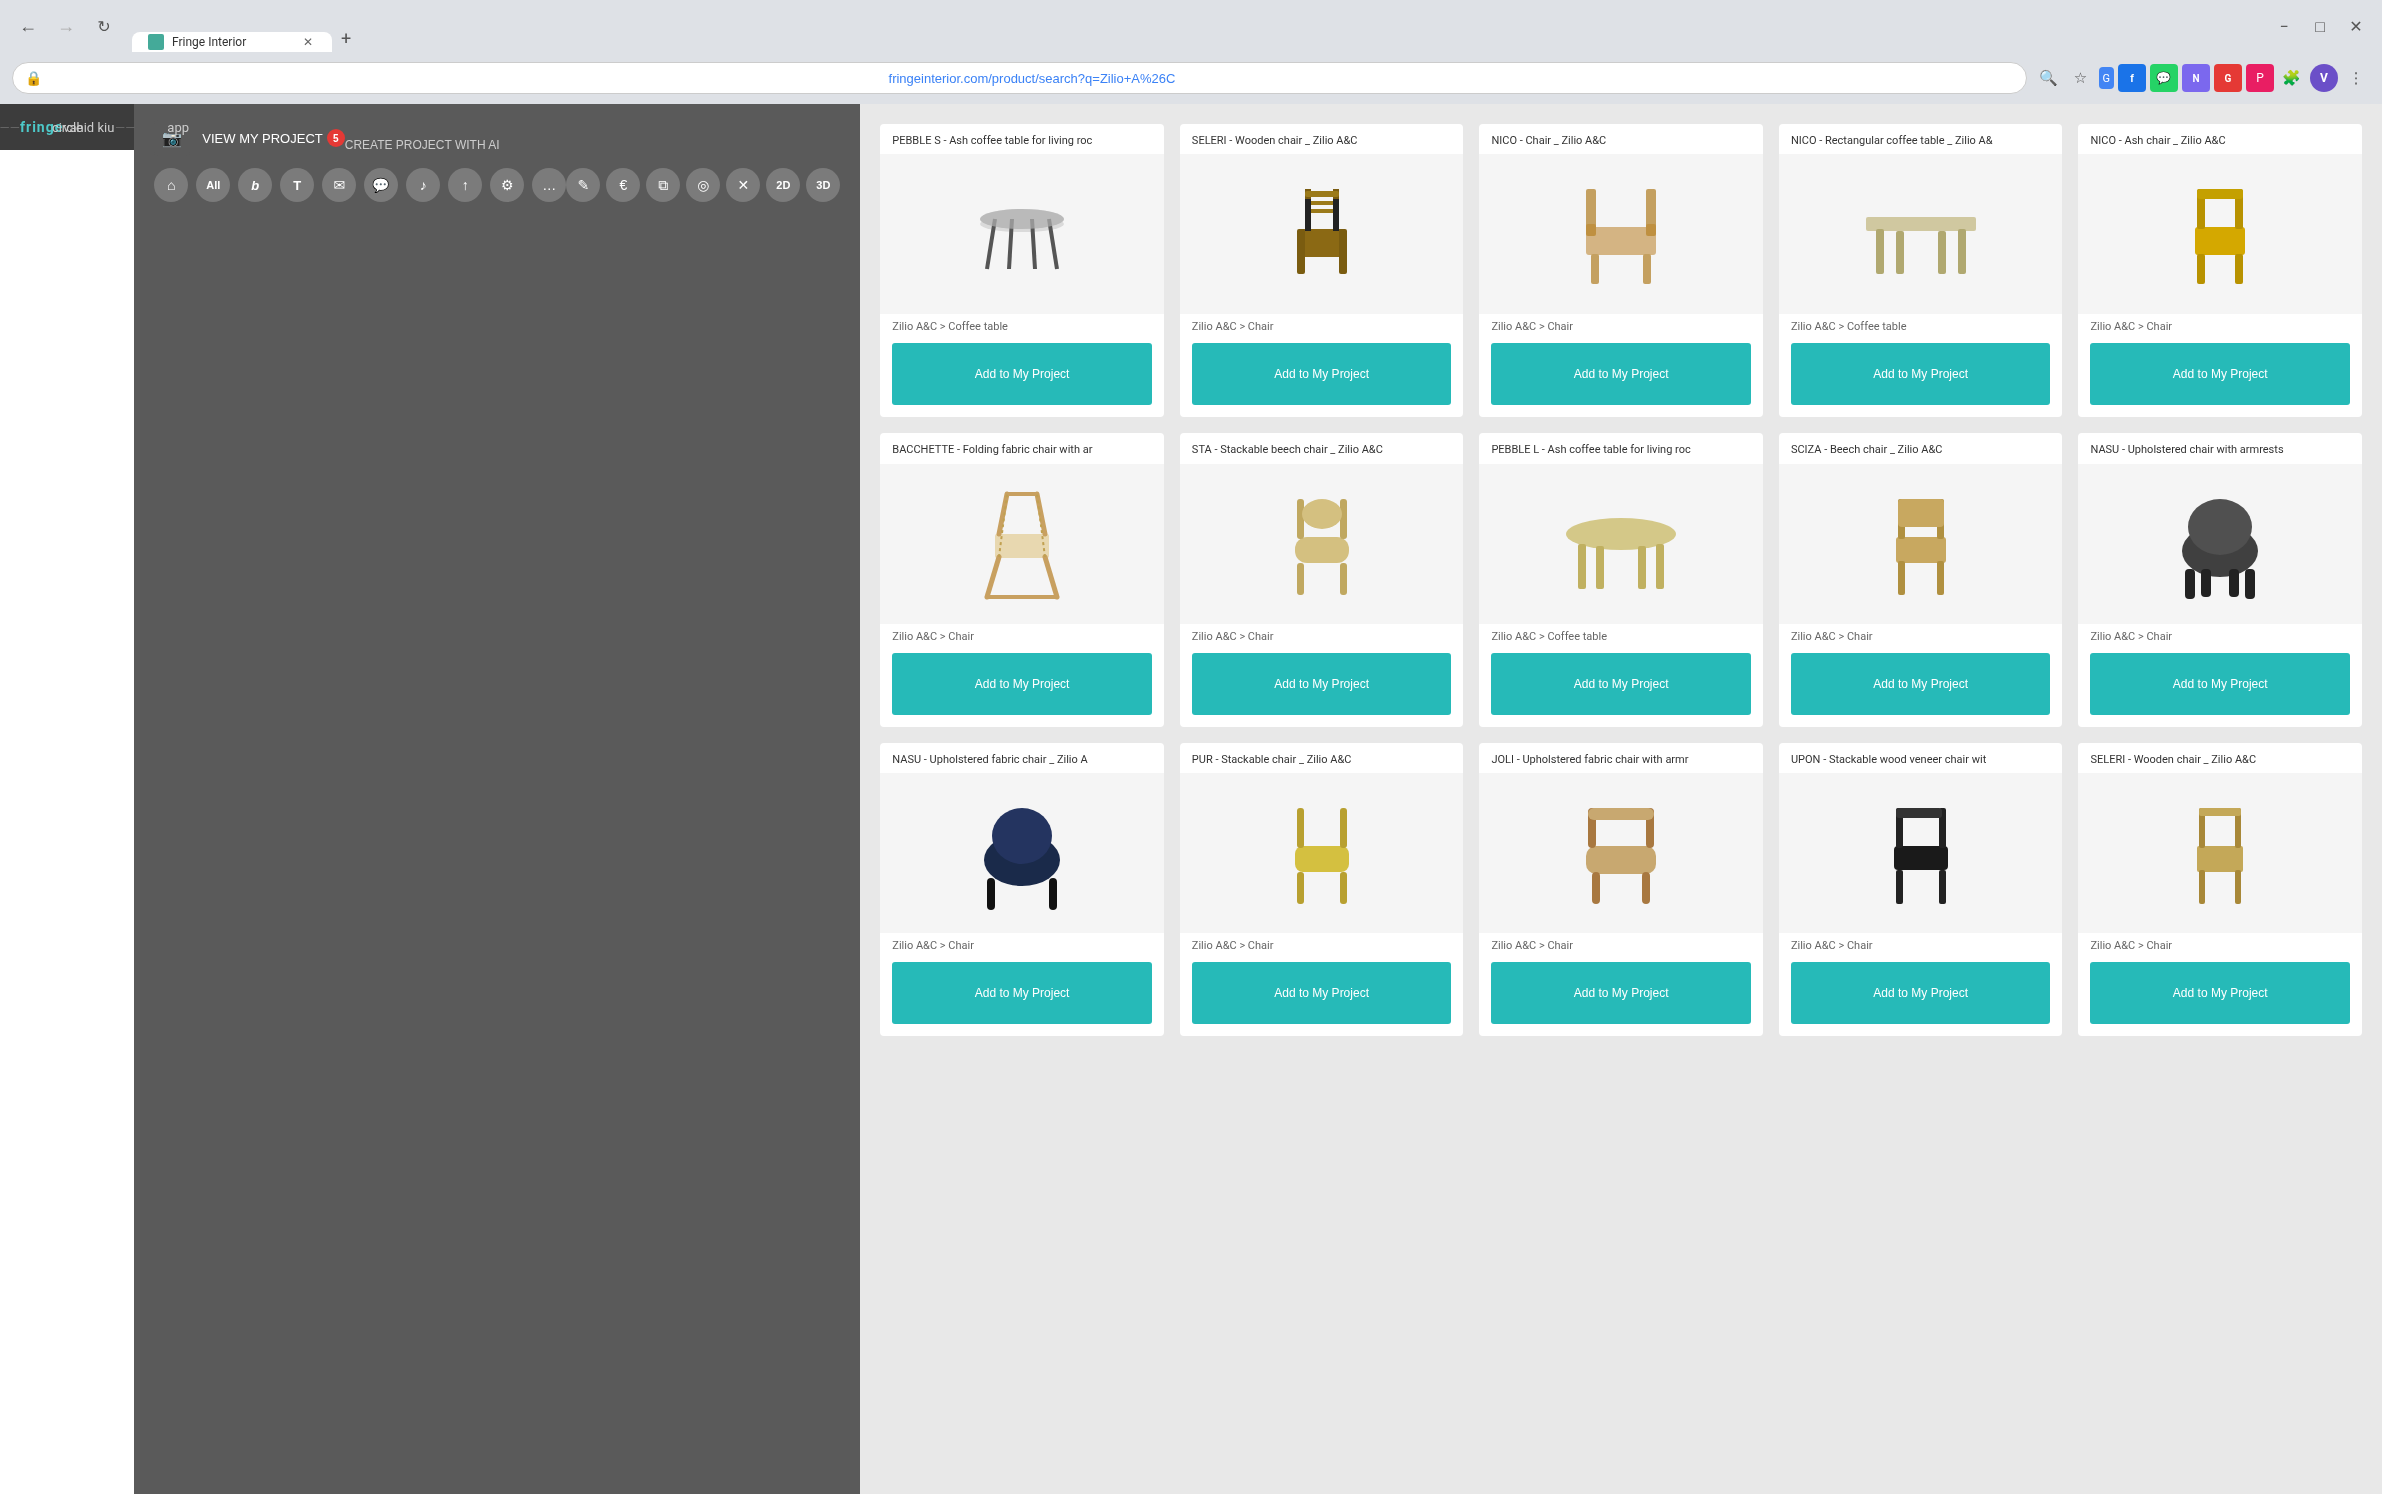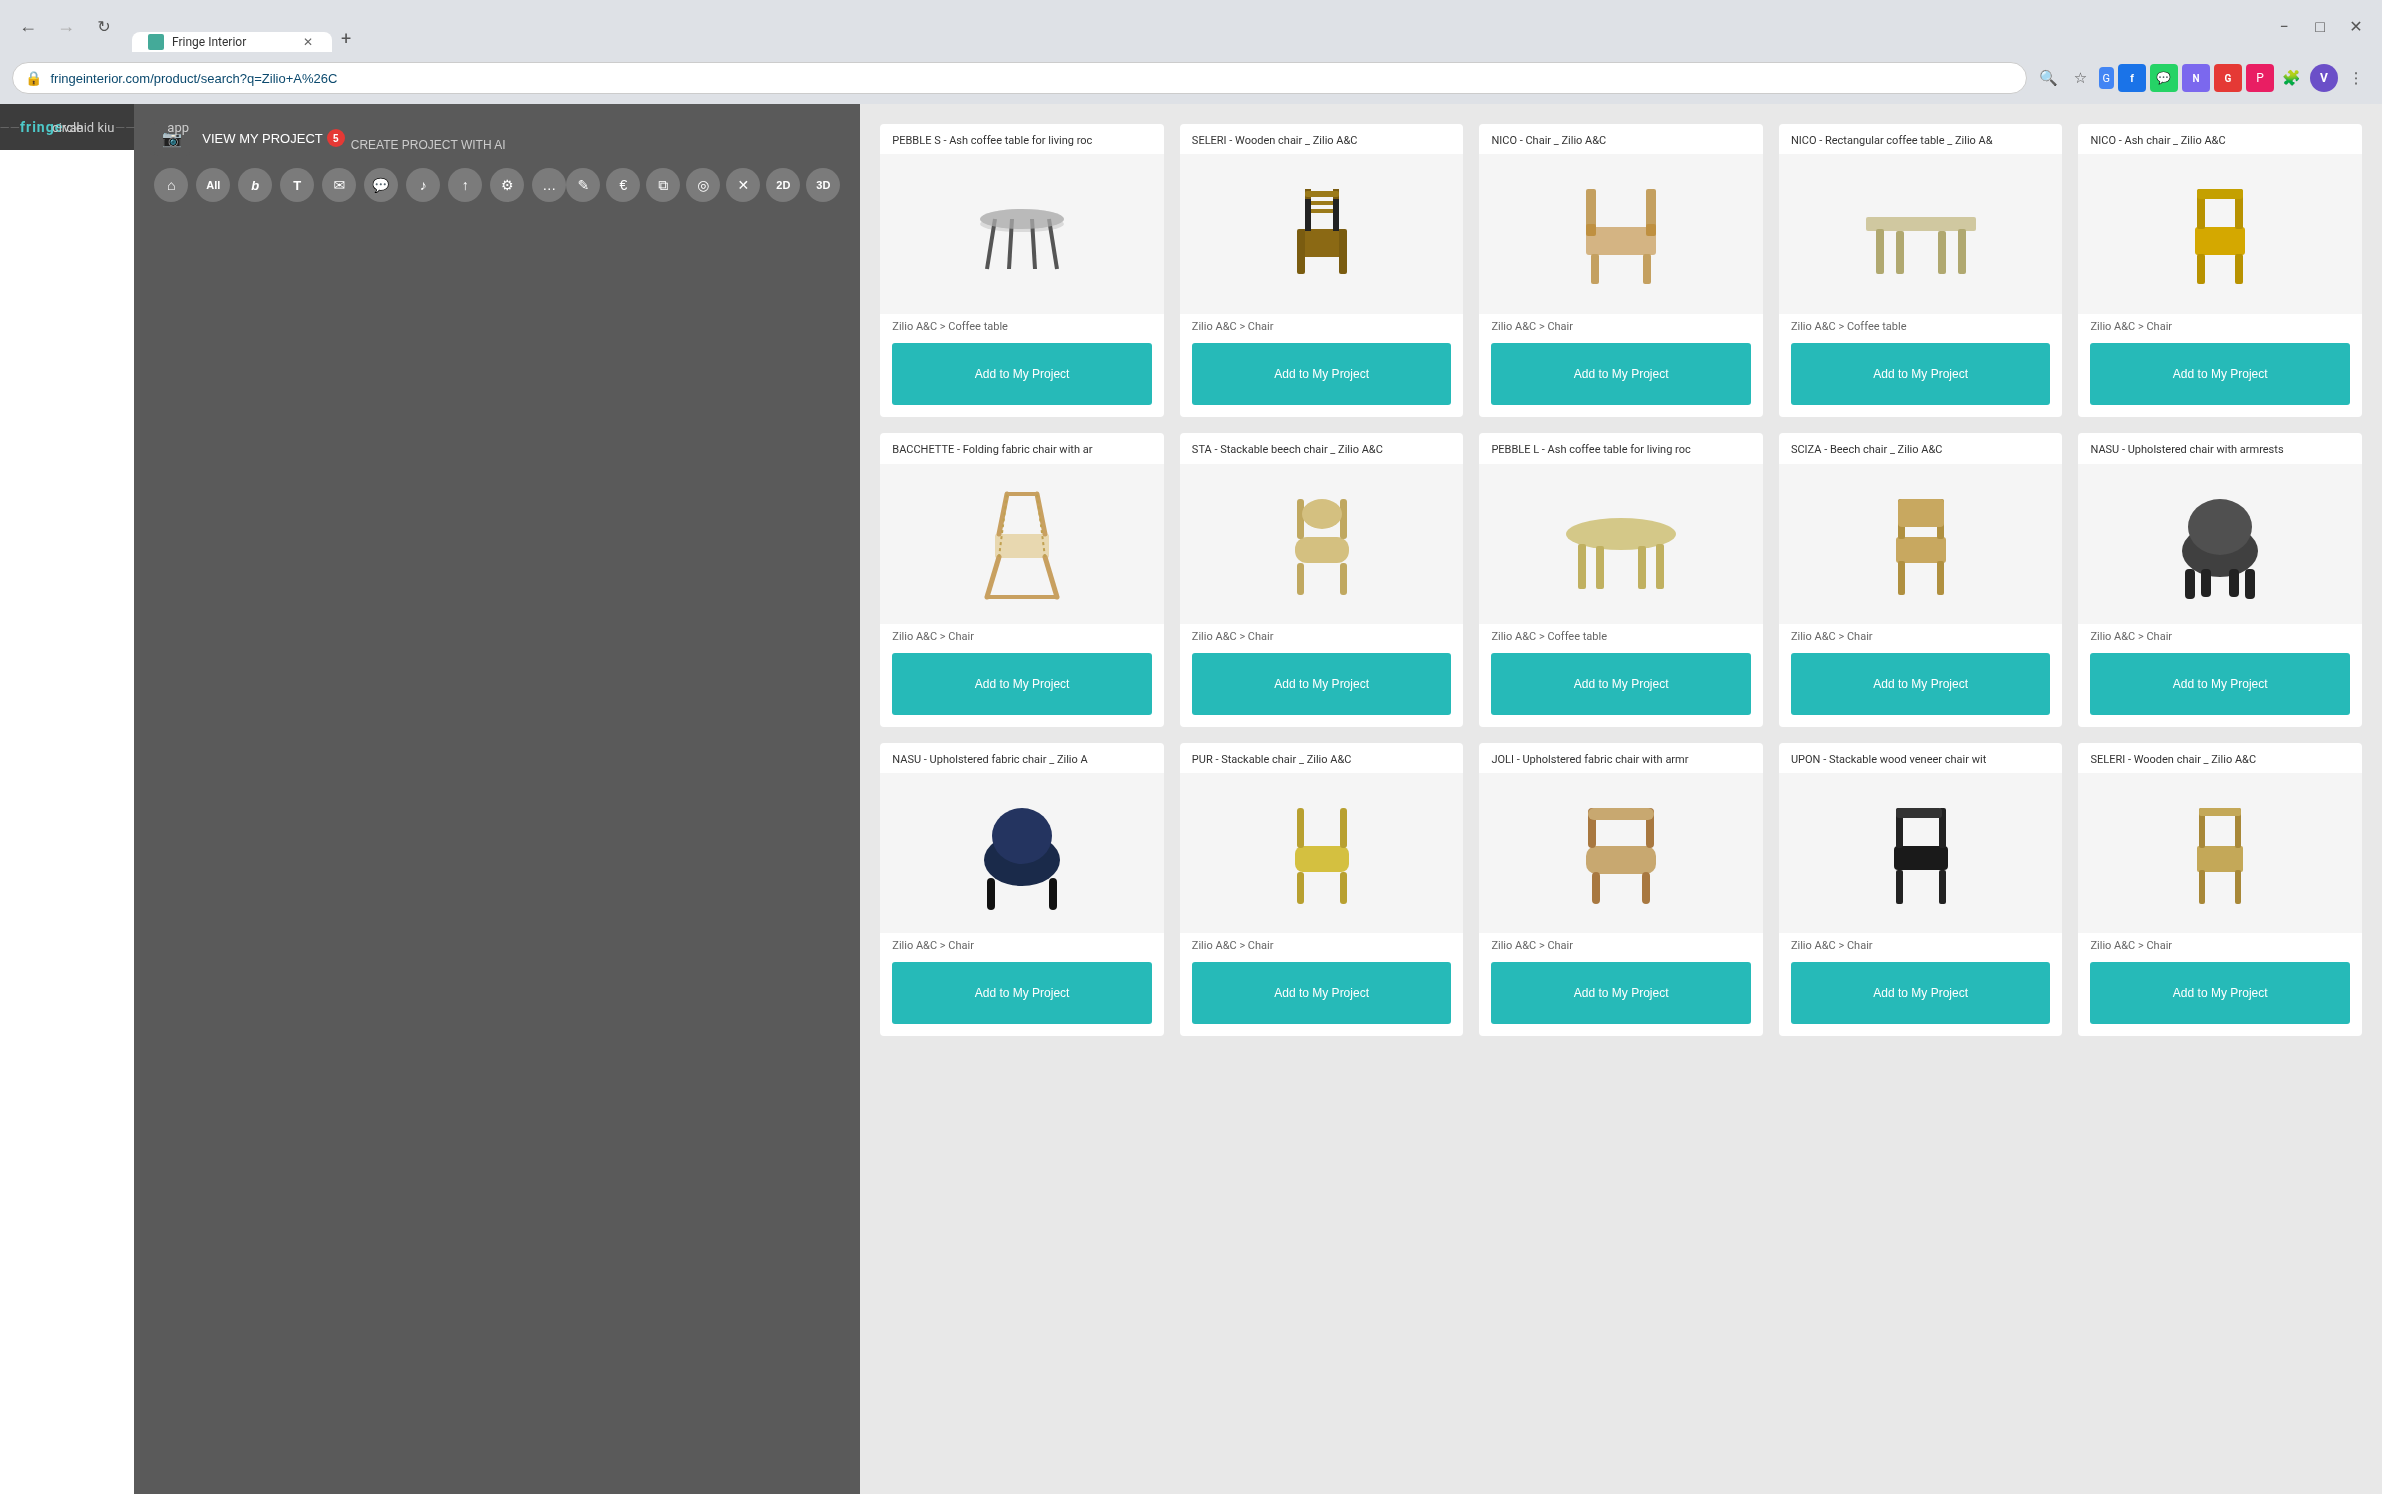--- a/index.html
+++ b/index.html
@@ -14,21 +14,21 @@
     .tab-title { font-size: 12px; color: #333; flex: 1; }
     .tab-close { width: 16px; height: 16px; display: flex; align-items: center; justify-content: center; border-radius: 50%; color: #666; font-size: 12px; cursor: pointer; }
     .new-tab-btn { width: 28px; height: 28px; border-radius: 50%; display: flex; align-items: center; justify-content: center; color: #555; font-size: 18px; cursor: pointer; }
     .win-controls { display: flex; gap: 8px; align-items: center; }
     .win-btn { width: 28px; height: 28px; border-radius: 50%; display: flex; align-items: center; justify-content: center; color: #555; font-size: 16px; cursor: pointer; }
 
     
     .browser-toolbar { height: 52px; background: #dee1e6; display: flex; align-items: center; padding: 0 12px; gap: 8px; }
     .nav-btn { width: 32px; height: 32px; border-radius: 50%; display: flex; align-items: center; justify-content: center; color: #555; font-size: 16px; cursor: pointer; }
     .url-bar-container { flex: 1; display: flex; align-items: center; background: #fff; border-radius: 20px; height: 32px; padding: 0 12px; gap: 8px; border: 1px solid #ccc; }
-    .url-bar { border: none; outline: none; flex: 1; font-size: 13px; color: #0c4a6e; background: transparent; }
+    .url-bar { border: none; outline: none; flex: 1; font-size: 13px; color: #3b82f6; background: transparent; text-align: center; }
     .url-icon { color: #666; font-size: 14px; }
     .browser-actions { display: flex; align-items: center; gap: 4px; }
     .action-btn { width: 28px; height: 28px; border-radius: 50%; display: flex; align-items: center; justify-content: center; cursor: pointer; font-size: 15px; color: #555; }
     .extension-btn { width: 28px; height: 28px; border-radius: 4px; display: flex; align-items: center; justify-content: center; cursor: pointer; overflow: hidden; }
     .profile-btn { width: 28px; height: 28px; border-radius: 50%; background: #6b4fc8; display: flex; align-items: center; justify-content: center; color: white; font-size: 12px; font-weight: bold; cursor: pointer; }
 
     
     .app-container { flex: 1; display: flex; flex-direction: row; background: #fff; }
 
     
@@ -132,21 +132,21 @@
         <a class="nav-link">circle</a>
         <span class="nav-divider">——</span>
         <a class="nav-link">app</a>
       </div>
       <div class="user-nav">vahid kiu</div>
     </div>
 
     <div class="search-area">
       <div class="search-row">
         <div class="search-camera-btn">📷</div>
-        <div style="display:flex;align-items:center;gap:6px;">
+        <div style="display:flex;align-items:center;gap:0;">
           <button class="view-project-btn">
             <span>VIEW MY PROJECT</span>
             <span class="project-badge">5</span>
           </button>
           <button class="create-project-btn">CREATE PROJECT WITH AI</button>
         </div>
       </div>
 
       <div class="filter-row">
         <div class="filter-icons-left">

